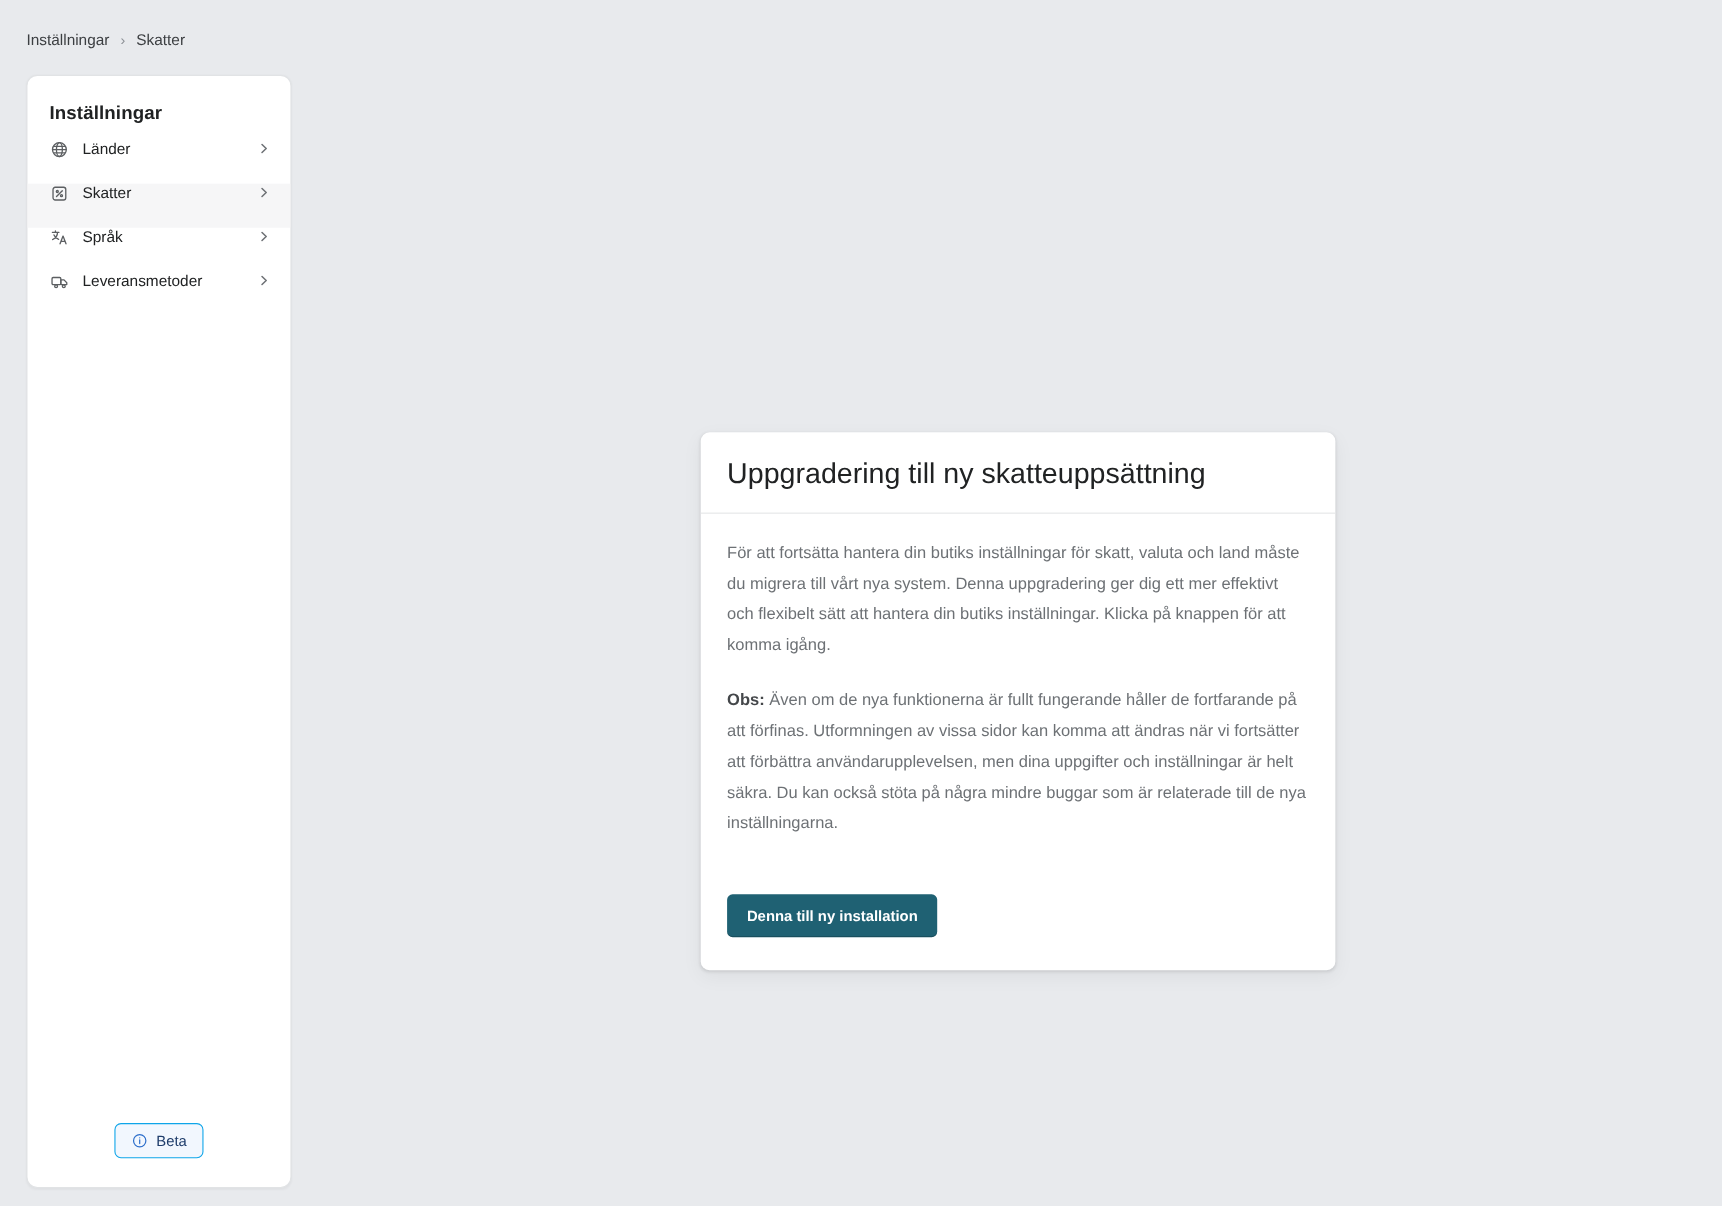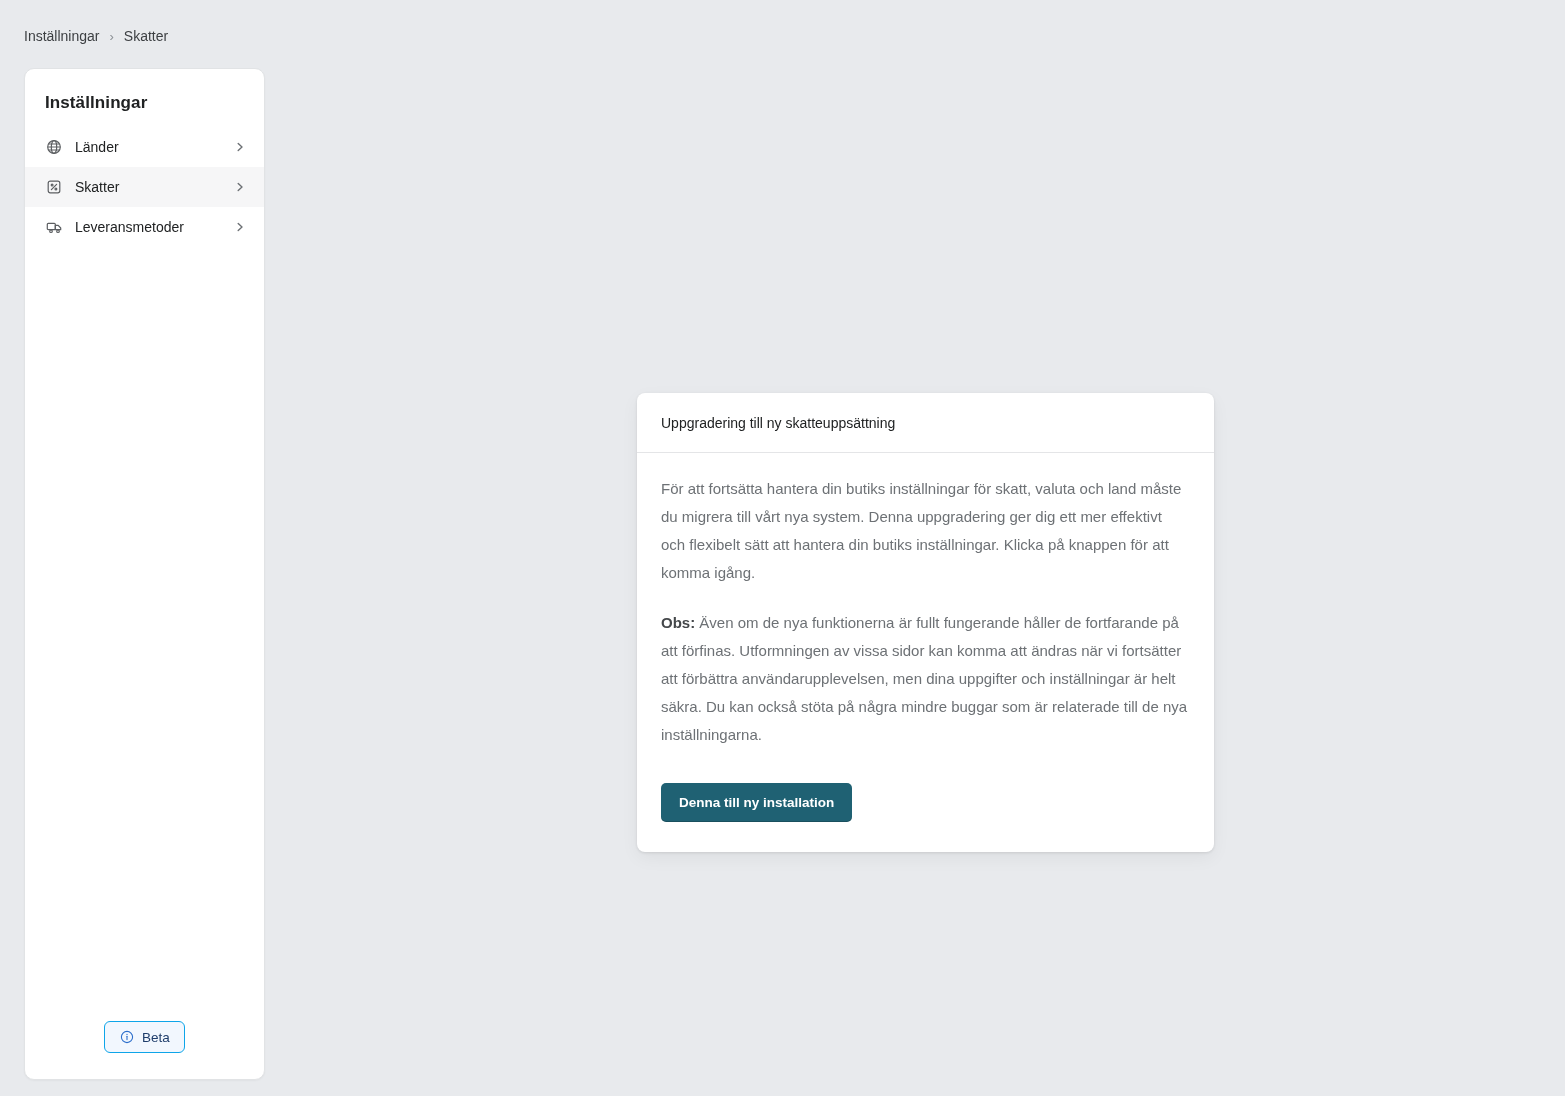--- a/index.html
+++ b/index.html
@@ -61,21 +61,21 @@
   .sidebar-title {
     font-size: 17px;
     font-weight: 600;
     color: #202223;
     padding: 24px 20px 14px 20px;
     letter-spacing: 0.1px;
   }
   .nav { display: flex; flex-direction: column; }
   .nav-item {
     display: flex;
-    align-items: center;
+    align-items: flex-start;
     gap: 12px;
     height: 40px;
     padding: 0 16px 0 20px;
     cursor: pointer;
     font-size: 14px;
     color: #202223;
     background: transparent;
     border: none;
     width: 100%;
     text-align: left;
@@ -134,35 +134,35 @@
     background: #ffffff;
     border-radius: 8px;
     box-shadow: 0 1px 3px rgba(0,0,0,0.10), 0 6px 18px rgba(0,0,0,0.05);
     overflow: hidden;
   }
   .card-header {
     padding: 22px 24px 20px 24px;
     border-bottom: 1px solid #e4e5e7;
   }
   .card-title {
-    font-size: 14px;
+    font-size: 26px;
     font-weight: 400;
     color: #202223;
     line-height: 1.2;
   }
   .card-body {
     padding: 22px 24px 30px 24px;
   }
   .card-body p {
     margin: 0 0 22px 0;
     font-size: 15px;
     line-height: 28px;
     color: #6d7175;
   }
-  .card-body p:last-of-type { margin-bottom: 0; }
+  .card-body p:last-of-type { margin-bottom: 16px; }
   .card-body b { color: #44474a; font-weight: 700; }
   .cta-wrap { padding-top: 34px; }
   .cta-button {
     display: inline-flex;
     align-items: center;
     justify-content: center;
     background: #1f6173;
     color: #ffffff;
     font-size: 13.5px;
     font-weight: 700;
@@ -216,20 +216,34 @@
           </svg>
         </span>
         <span class="nav-label">Skatter</span>
         <span class="chev">
           <svg width="12" height="12" viewBox="0 0 12 12" fill="none" stroke="currentColor" stroke-width="1.4" stroke-linecap="round" stroke-linejoin="round">
               <path d="M4.2 2.4 L8 6 L4.2 9.6"></path>
             </svg>
         </span>
       </div>
 
+      <div class="nav-item">
+        <span class="nav-icon">
+          <svg width="16" height="16" viewBox="0 0 16 16" fill="none" stroke="currentColor" stroke-width="1.2" stroke-linecap="round" stroke-linejoin="round">
+            <path d="M1.6 3.2h6M4.4 2v1.2M6.3 3.2c0 3-2 5.6-4.5 6.6M3.1 5.6c.8 2 2.4 3.4 4.2 4"></path>
+            <path d="M8.6 13.6 11.3 6.6 14 13.6M9.6 11.4h3.4"></path>
+          </svg>
+        </span>
+        <span class="nav-label">Språk</span>
+        <span class="chev">
+          <svg width="12" height="12" viewBox="0 0 12 12" fill="none" stroke="currentColor" stroke-width="1.4" stroke-linecap="round" stroke-linejoin="round">
+              <path d="M4.2 2.4 L8 6 L4.2 9.6"></path>
+            </svg>
+        </span>
+      </div>
 
 
       <div class="nav-item">
         <span class="nav-icon">
           <svg width="17" height="17" viewBox="0 0 17 17" fill="none" stroke="currentColor" stroke-width="1.2" stroke-linecap="round" stroke-linejoin="round">
             <rect x="1.3" y="4.3" width="8" height="6.4" rx="1"></rect>
               <path d="M9.3 6.4h2.9l2.5 2.6v1.7H9.3z"></path>
             <circle cx="5" cy="12.2" r="1.3"></circle>
               <circle cx="12" cy="12.2" r="1.3"></circle>
           </svg>

